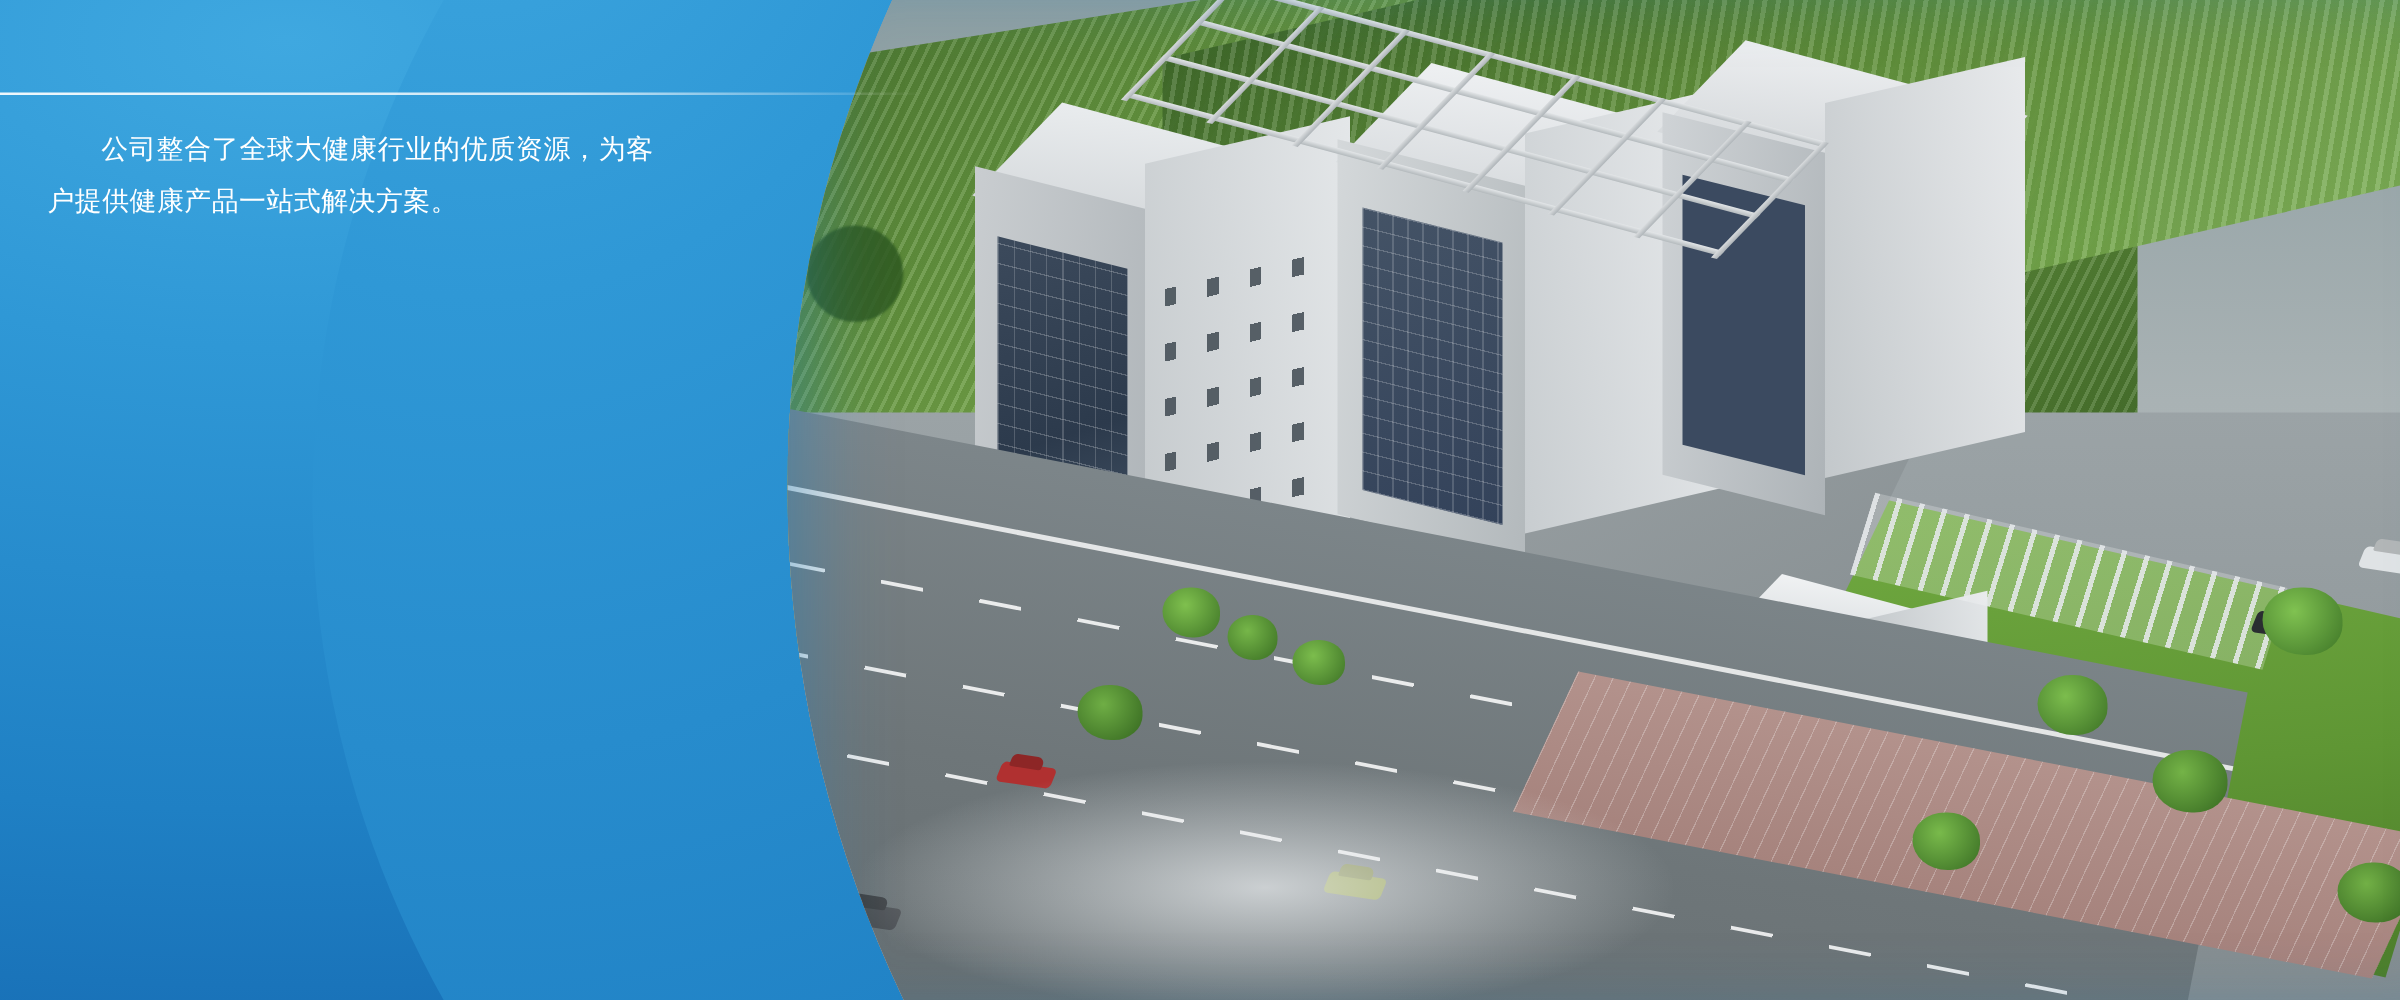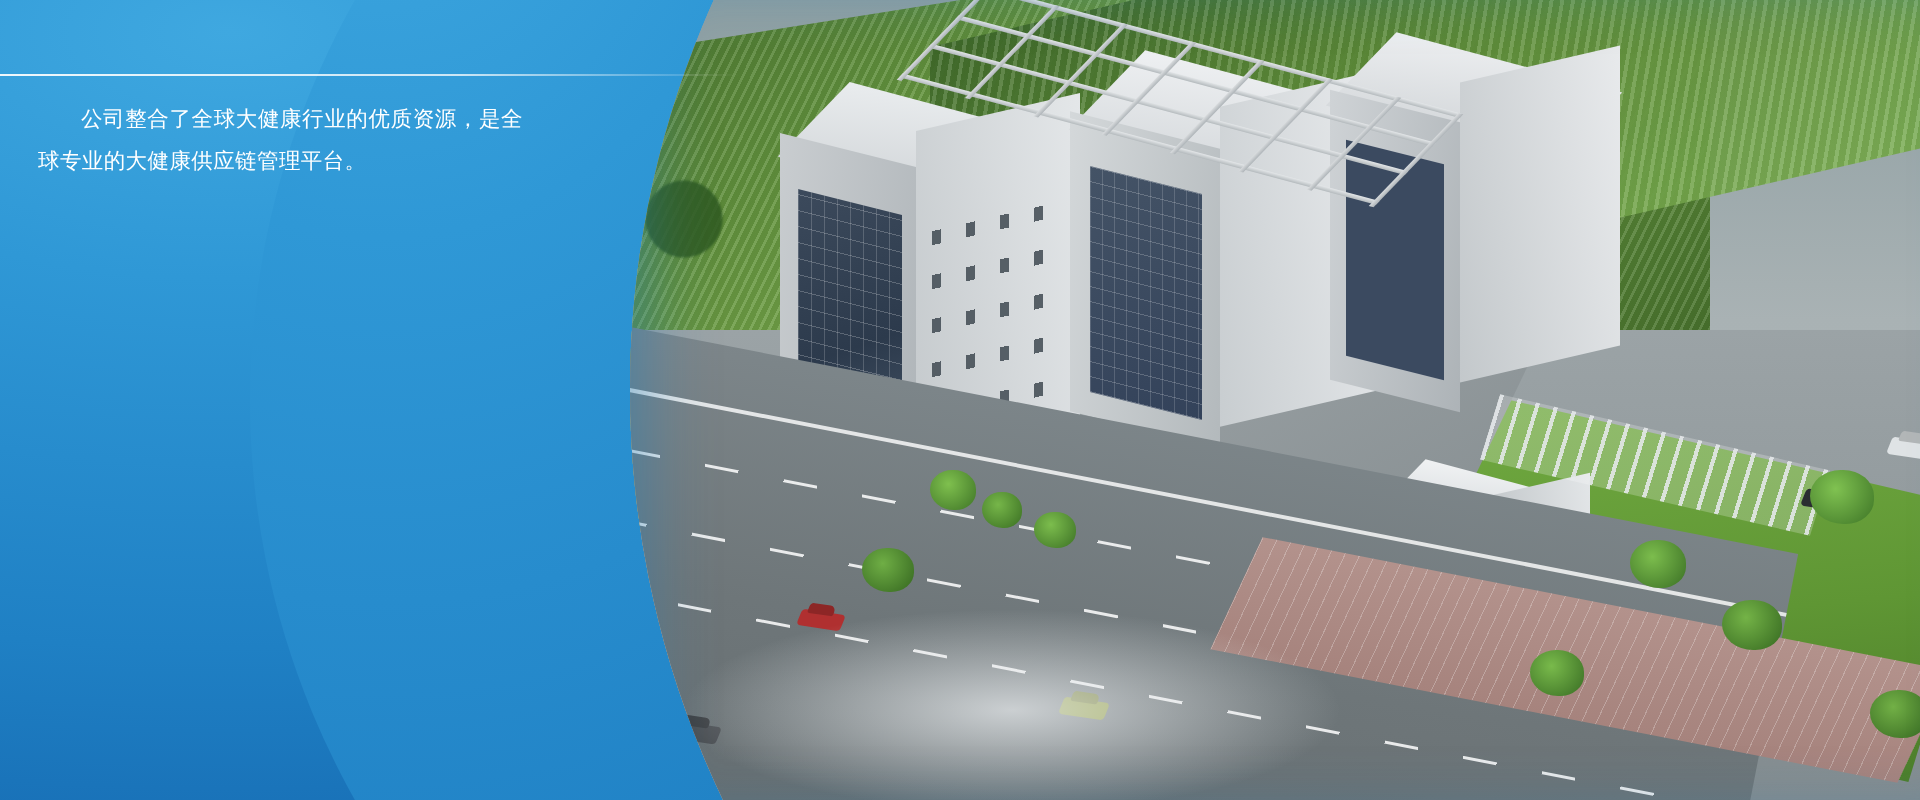--- a/index.html
+++ b/index.html
@@ -372,17 +372,17 @@
         <div class="haze"></div>
         <div class="photo-vignette"></div>
 
       </div>
     </div>
   </div>
 
   <div class="content">
     <div class="title-rule"></div>
     <div class="body-copy">
-      <p>公司整合了全球大健康行业的优质资源，是全球专业的大健康供应链管理平台。</p>
+      <p>公司整合了全球大健康行业的优质资源，为客户提供健康产品一站式解决方案。</p>
     </div>
   </div>
 
 </div>
 
 </body></html>

